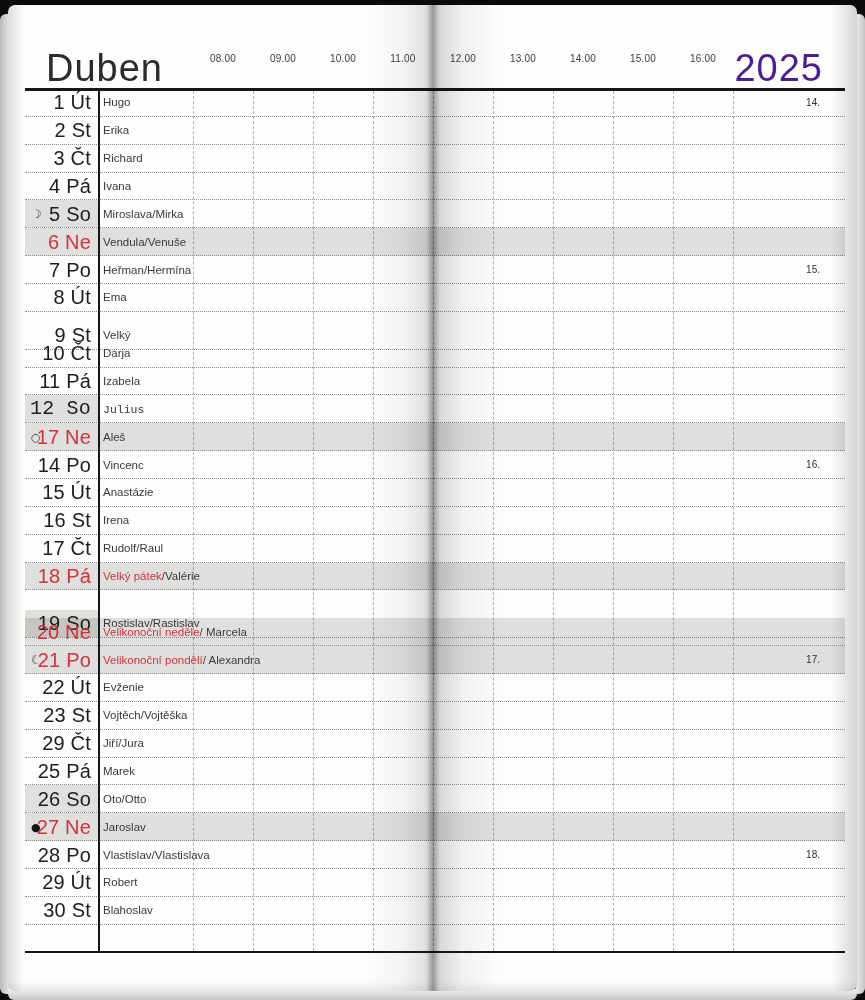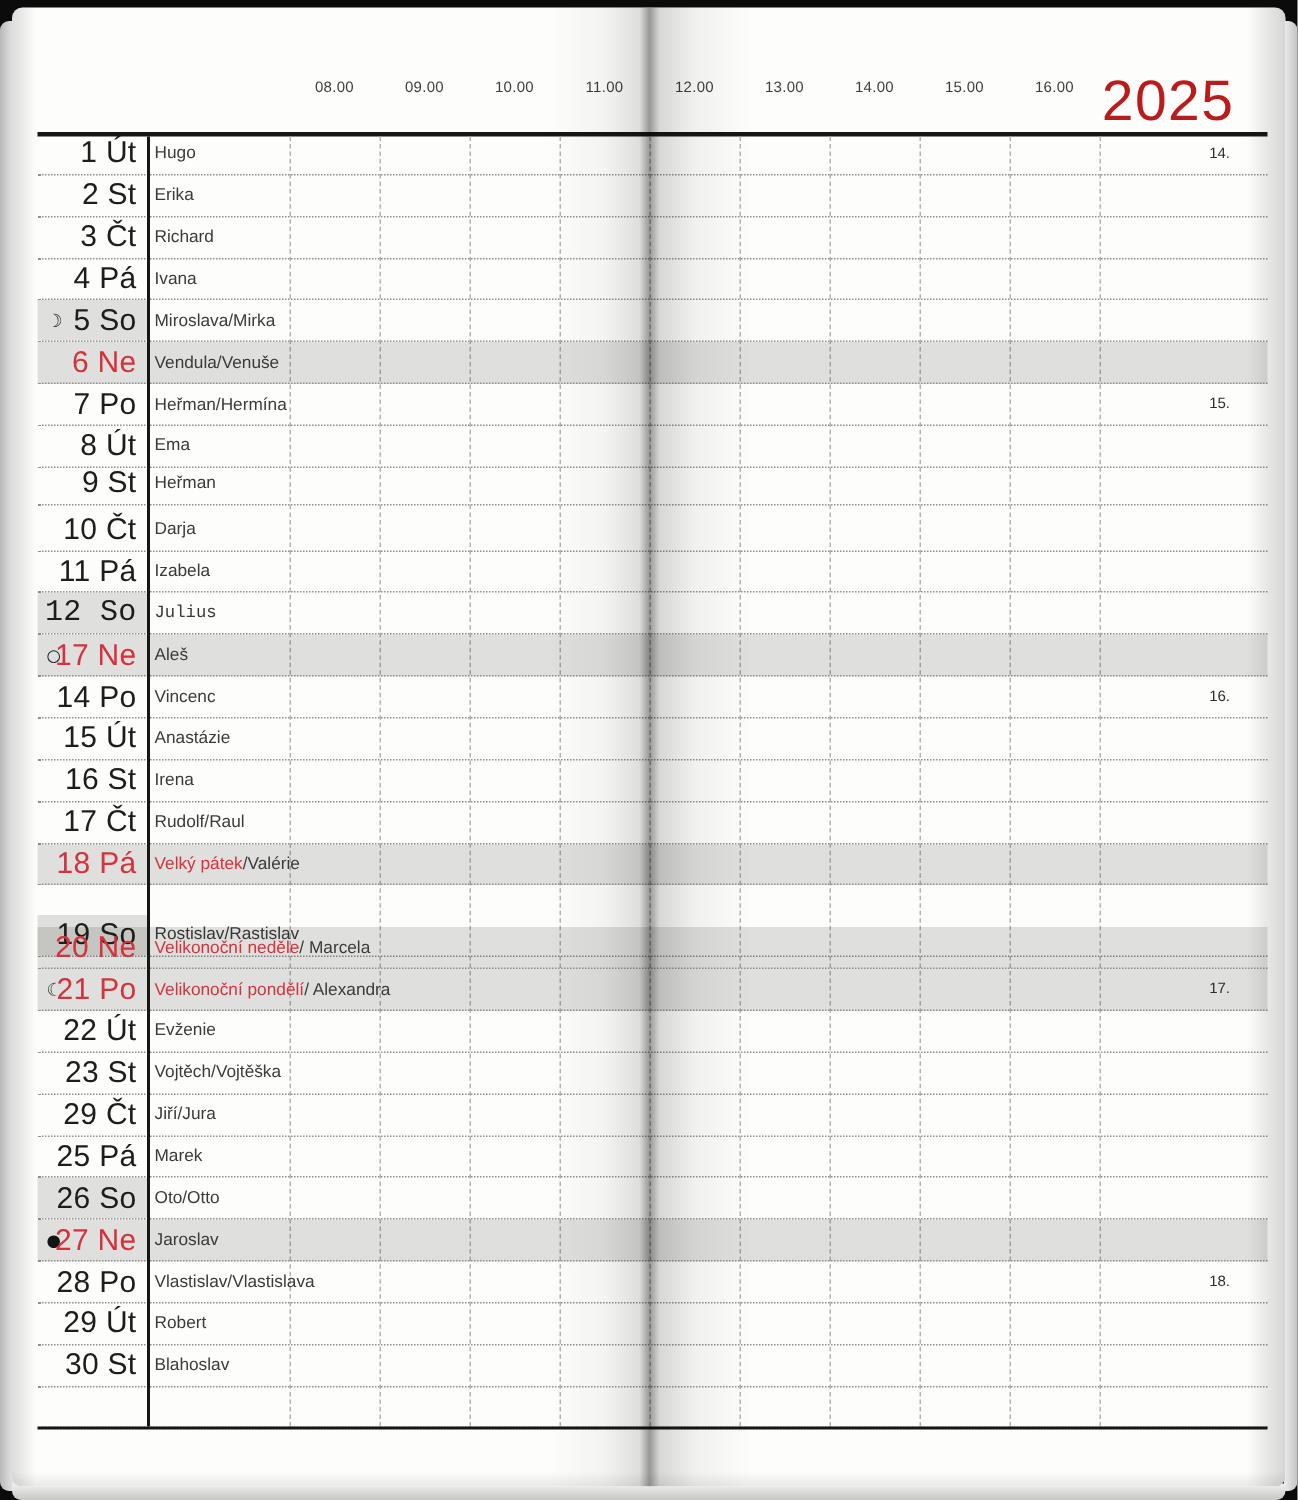--- a/index.html
+++ b/index.html
@@ -14,21 +14,21 @@
     background:linear-gradient(to left,#c4c4c4,#ececec);border-radius:0 6px 6px 0}
   .stack-bottom{position:absolute;left:8px;right:8px;bottom:0;height:11px;
     background:linear-gradient(to bottom,#f1f1f0,#c7c7c5);border-radius:0 0 6px 6px}
 
   .page{position:absolute;left:8px;top:5px;width:849px;height:986px;
     background:#fdfdfc;border-radius:7px;overflow:hidden}
 
   .month-title{position:absolute;left:38px;top:44px;font-size:38px;line-height:1;
     font-weight:300;color:#2b2b2b;letter-spacing:1px}
   .year{position:absolute;right:34px;top:44px;font-size:38px;line-height:1;
-    font-weight:300;color:#b91c1c;letter-spacing:1px}
+    font-weight:300;color:#4c1d95;letter-spacing:1px}
   .tlabel{position:absolute;top:48px;width:60px;text-align:center;
     font-size:10px;color:#3c3c3c;letter-spacing:0.2px}
 
   .header-rule{position:absolute;left:17px;width:820px;top:83px;height:3px;background:#161616}
   .bottom-rule{position:absolute;left:17px;width:820px;top:946px;height:2px;background:#161616}
   .vline-black{position:absolute;left:90px;top:86px;width:2px;height:860px;background:#161616}
   .vline{position:absolute;top:86px;height:860px;width:0;border-left:1px dashed #b3b3b3}
 
   .row{position:absolute;left:17px;width:820px;border-bottom:1px dotted #8e8e8e;box-sizing:border-box}
   .gray-row{background:var(--row-gray)}
@@ -59,20 +59,21 @@
     background:linear-gradient(to bottom,rgba(0,0,0,0),rgba(0,0,0,0.08))}
 </style>
 </head>
 <body>
 
 <div class="stack-left"></div>
 <div class="stack-right"></div>
 <div class="stack-bottom"></div>
 
 <div class="page">
+  <div class="month-title">Duben</div>
   <div class="year">2025</div>
   <div id="timeLabels">
       <span class="tlabel" style="left: 185px;">08.00</span>
       <span class="tlabel" style="left: 245px;">09.00</span>
       <span class="tlabel" style="left: 305px;">10.00</span>
       <span class="tlabel" style="left: 365px;">11.00</span>
       <span class="tlabel" style="left: 425px;">12.00</span>
       <span class="tlabel" style="left: 485px;">13.00</span>
       <span class="tlabel" style="left: 545px;">14.00</span>
       <span class="tlabel" style="left: 605px;">15.00</span>
@@ -129,24 +130,24 @@
         <div class="label-cell"></div>
         <div class="dlabel">7 Po</div>
         <div class="name"><span>Heřman/Hermína</span></div>
         <div class="week">15.</div>
       </div>
       <div class="row" style="top: 278.985px; height: 27.855px;">
         <div class="label-cell"></div>
         <div class="dlabel">8 Út</div>
         <div class="name"><span>Ema</span></div>
       </div>
-      <div class="row" style="top: 304px; height: 27.855px;">
+      <div class="row" style="top: 317px; height: 27.855px;">
         <div class="label-cell"></div>
         <div class="dlabel">9 St</div>
-        <div class="name"><span>Heřman</span></div>
+        <div class="name"><span>Velký</span></div>
       </div>
       <div class="row" style="top: 334.695px; height: 27.855px;">
         <div class="label-cell"></div>
         <div class="dlabel">10 Čt</div>
         <div class="name"><span>Darja</span></div>
       </div>
       <div class="row" style="top: 362.55px; height: 27.855px;">
         <div class="label-cell"></div>
         <div class="dlabel">11 Pá</div>
         <div class="name"><span>Izabela</span></div>

